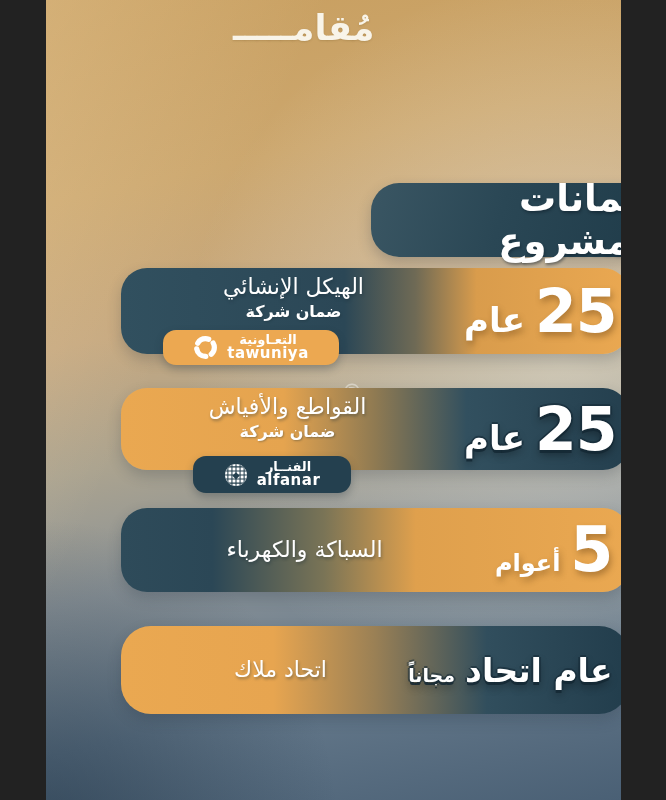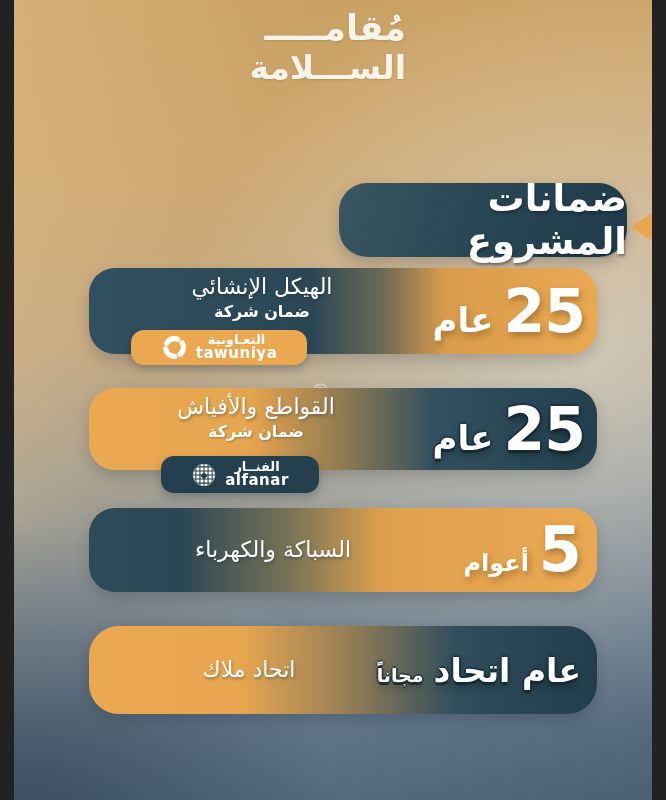--- a/index.html
+++ b/index.html
@@ -1,18 +1,18 @@
 <!DOCTYPE html>
 <html lang="ar" dir="rtl"><head>
 <meta charset="utf-8">
 <style>
   html,body{margin:0;padding:0;background:#222;}
   .canvas{
     position:relative;
-    width:638px;height:800px;
+    width:575px;height:800px;
     margin:0 auto;
     overflow:hidden;
     direction:rtl;
     font-family:"DejaVu Sans",sans-serif;
     color:#fff;
     background:
       radial-gradient(120% 85% at 90% 44%, rgba(236,229,212,0.55) 0%, rgba(236,229,212,0) 55%),
       radial-gradient(85% 65% at 0% 104%, rgba(24,44,62,0.55) 0%, rgba(24,44,62,0) 60%),
       linear-gradient(115deg, rgba(255,238,205,0.22) 0%, rgba(255,238,205,0) 30%),
       linear-gradient(168deg, #c89e5e 0%, #cca76e 22%, #c6a87f 38%, #aba38f 52%, #8a9297 66%, #64788a 82%, #4a6075 100%);
@@ -92,21 +92,20 @@
   .watermark{position:absolute;left:296px;top:380px;font-size:21px;font-weight:bold;
     color:rgba(245,245,240,.5);direction:rtl;}
 </style>
 </head>
 <body>
 
 <div class="canvas">
 
   <div class="logo">
     <div class="logo-line1">مُقامـــــ</div>
-    <div class="logo-line2">الســـلامة</div>
   </div>
 
   <div class="header-pill">
     <span class="header-title">ضمانات المشروع</span>
   </div>
   <span class="header-arrow">
     <svg viewBox="0 0 30 34" width="24" height="28">
       <path d="M26 5 L7 17 L26 29 Z" fill="#E9A64F" stroke="#E9A64F" stroke-width="7" stroke-linejoin="round" stroke-linecap="round"></path>
     </svg>
   </span>

